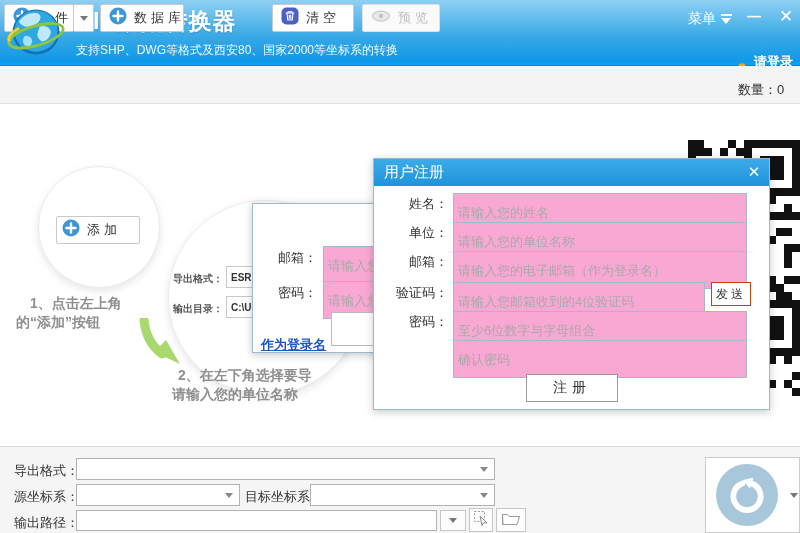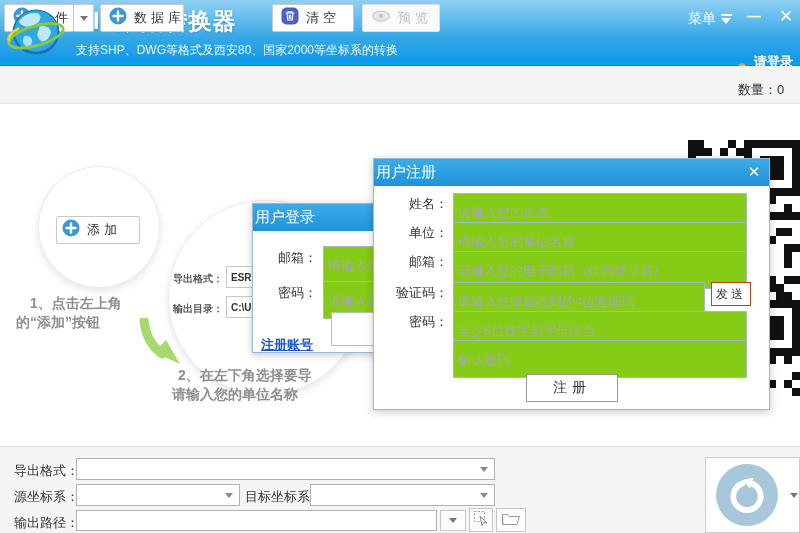--- a/index.html
+++ b/index.html
@@ -55,25 +55,25 @@
   .mini-label { font-size:10px; font-weight:bold; color:#555; }
   .mini-box { background:#fff; border:1px solid #c8c8c8; font-size:10px; font-weight:bold; color:#333;
               display:flex; align-items:center; padding-left:4px; }
   .green-arrow { left:136px; top:318px; z-index:1; }
   .qr { left:688px; top:140px; width:112px; height:264px; z-index:1; }
 
   
   .dialog { background:#fff; border:1px solid #9bb9d2; box-shadow:0 2px 8px rgba(0,0,0,.22); }
   .dlg-titlebar { position:absolute; left:0; top:0; right:0; height:27px;
                   background:linear-gradient(180deg,#3cabe8,#1e93da); display:flex; align-items:center; }
-  .dlg-title { color:#fff; font-size:15px; padding-left:2px; }
+  .dlg-title { color:#fff; font-size:15px; padding-left:10px; }
   .dlg-close { position:absolute; right:6px; top:4px; width:18px; height:18px; color:#fff; font-size:15px;
                text-align:center; line-height:18px; cursor:pointer; }
   .dlg-label { position:absolute; width:70px; text-align:right; font-size:13px; color:#333; line-height:22px; }
-  .dlg-input { position:absolute; height:38px; border:1px solid #a3b8cb; background:#84cc16; font-size:13px;
+  .dlg-input { position:absolute; height:38px; border:1px solid #a3b8cb; background:#f9a8d4; font-size:13px;
                padding:0 4px; color:#333; font-family:inherit; outline:none; }
   .dlg-input::placeholder { color:#a9a9a9; }
   .login-dlg { left:252px; top:203px; width:230px; height:150px; z-index:3; }
   .reg-dlg { left:373px; top:158px; width:397px; height:252px; z-index:4; }
   .reg-link { position:absolute; left:8px; top:132px; color:#1a56c4; font-size:13px; font-weight:bold;
               text-decoration:underline; cursor:pointer; }
   .ghost-btn { position:absolute; background:#fff; border:1px solid #bbb; }
   .small-btn { position:absolute; background:#fff; border:1px solid #c2410c; font-size:12px; color:#333;
                letter-spacing:3px; text-align:center; cursor:pointer; display:flex; align-items:center; justify-content:center; }
   .submit-btn { position:absolute; left:152px; top:215px; width:92px; height:28px; background:#fff; border:1px solid #999;
@@ -422,29 +422,26 @@
         <rect x="2" y="32" width="1" height="1"></rect>
         <rect x="3" y="32" width="1" height="1"></rect>
         <rect x="4" y="32" width="1" height="1"></rect>
         <rect x="6" y="32" width="1" height="1"></rect>
         <rect x="7" y="32" width="1" height="1"></rect>
         <rect x="8" y="32" width="1" height="1"></rect>
         <rect x="9" y="32" width="1" height="1"></rect>
       </svg></div>
 
   <div class="abs dialog login-dlg">
-    <div class="dlg-titlebar">
-      <span class="dlg-title">用户登录</span>
-    </div>
     <div class="dlg-label" style="left:2px;top:43px;width:62px;">邮箱：</div>
     <input class="dlg-input" style="left: 70px; top: 42px; width: 150px;" placeholder="请输入您的">
     <div class="dlg-label" style="left:2px;top:78px;width:62px;">密码：</div>
     <input class="dlg-input" style="left: 70px; top: 77px; width: 150px;" placeholder="请输入您的">
     <div class="ghost-btn" style="left:78px;top:108px;width:142px;height:34px;"></div>
-    <div class="reg-link">注册账号</div>
+    <div class="reg-link">作为登录名</div>
   </div>
 
   <div class="abs dialog reg-dlg">
     <div class="dlg-titlebar">
       <span class="dlg-title">用户注册</span>
     </div>
     <div class="dlg-close">✕</div>
 
     <div class="dlg-label" style="left:4px;top:34px;">姓名：</div>
     <input class="dlg-input" style="left: 79px; top: 34px; width: 294px;" placeholder="请输入您的姓名">

